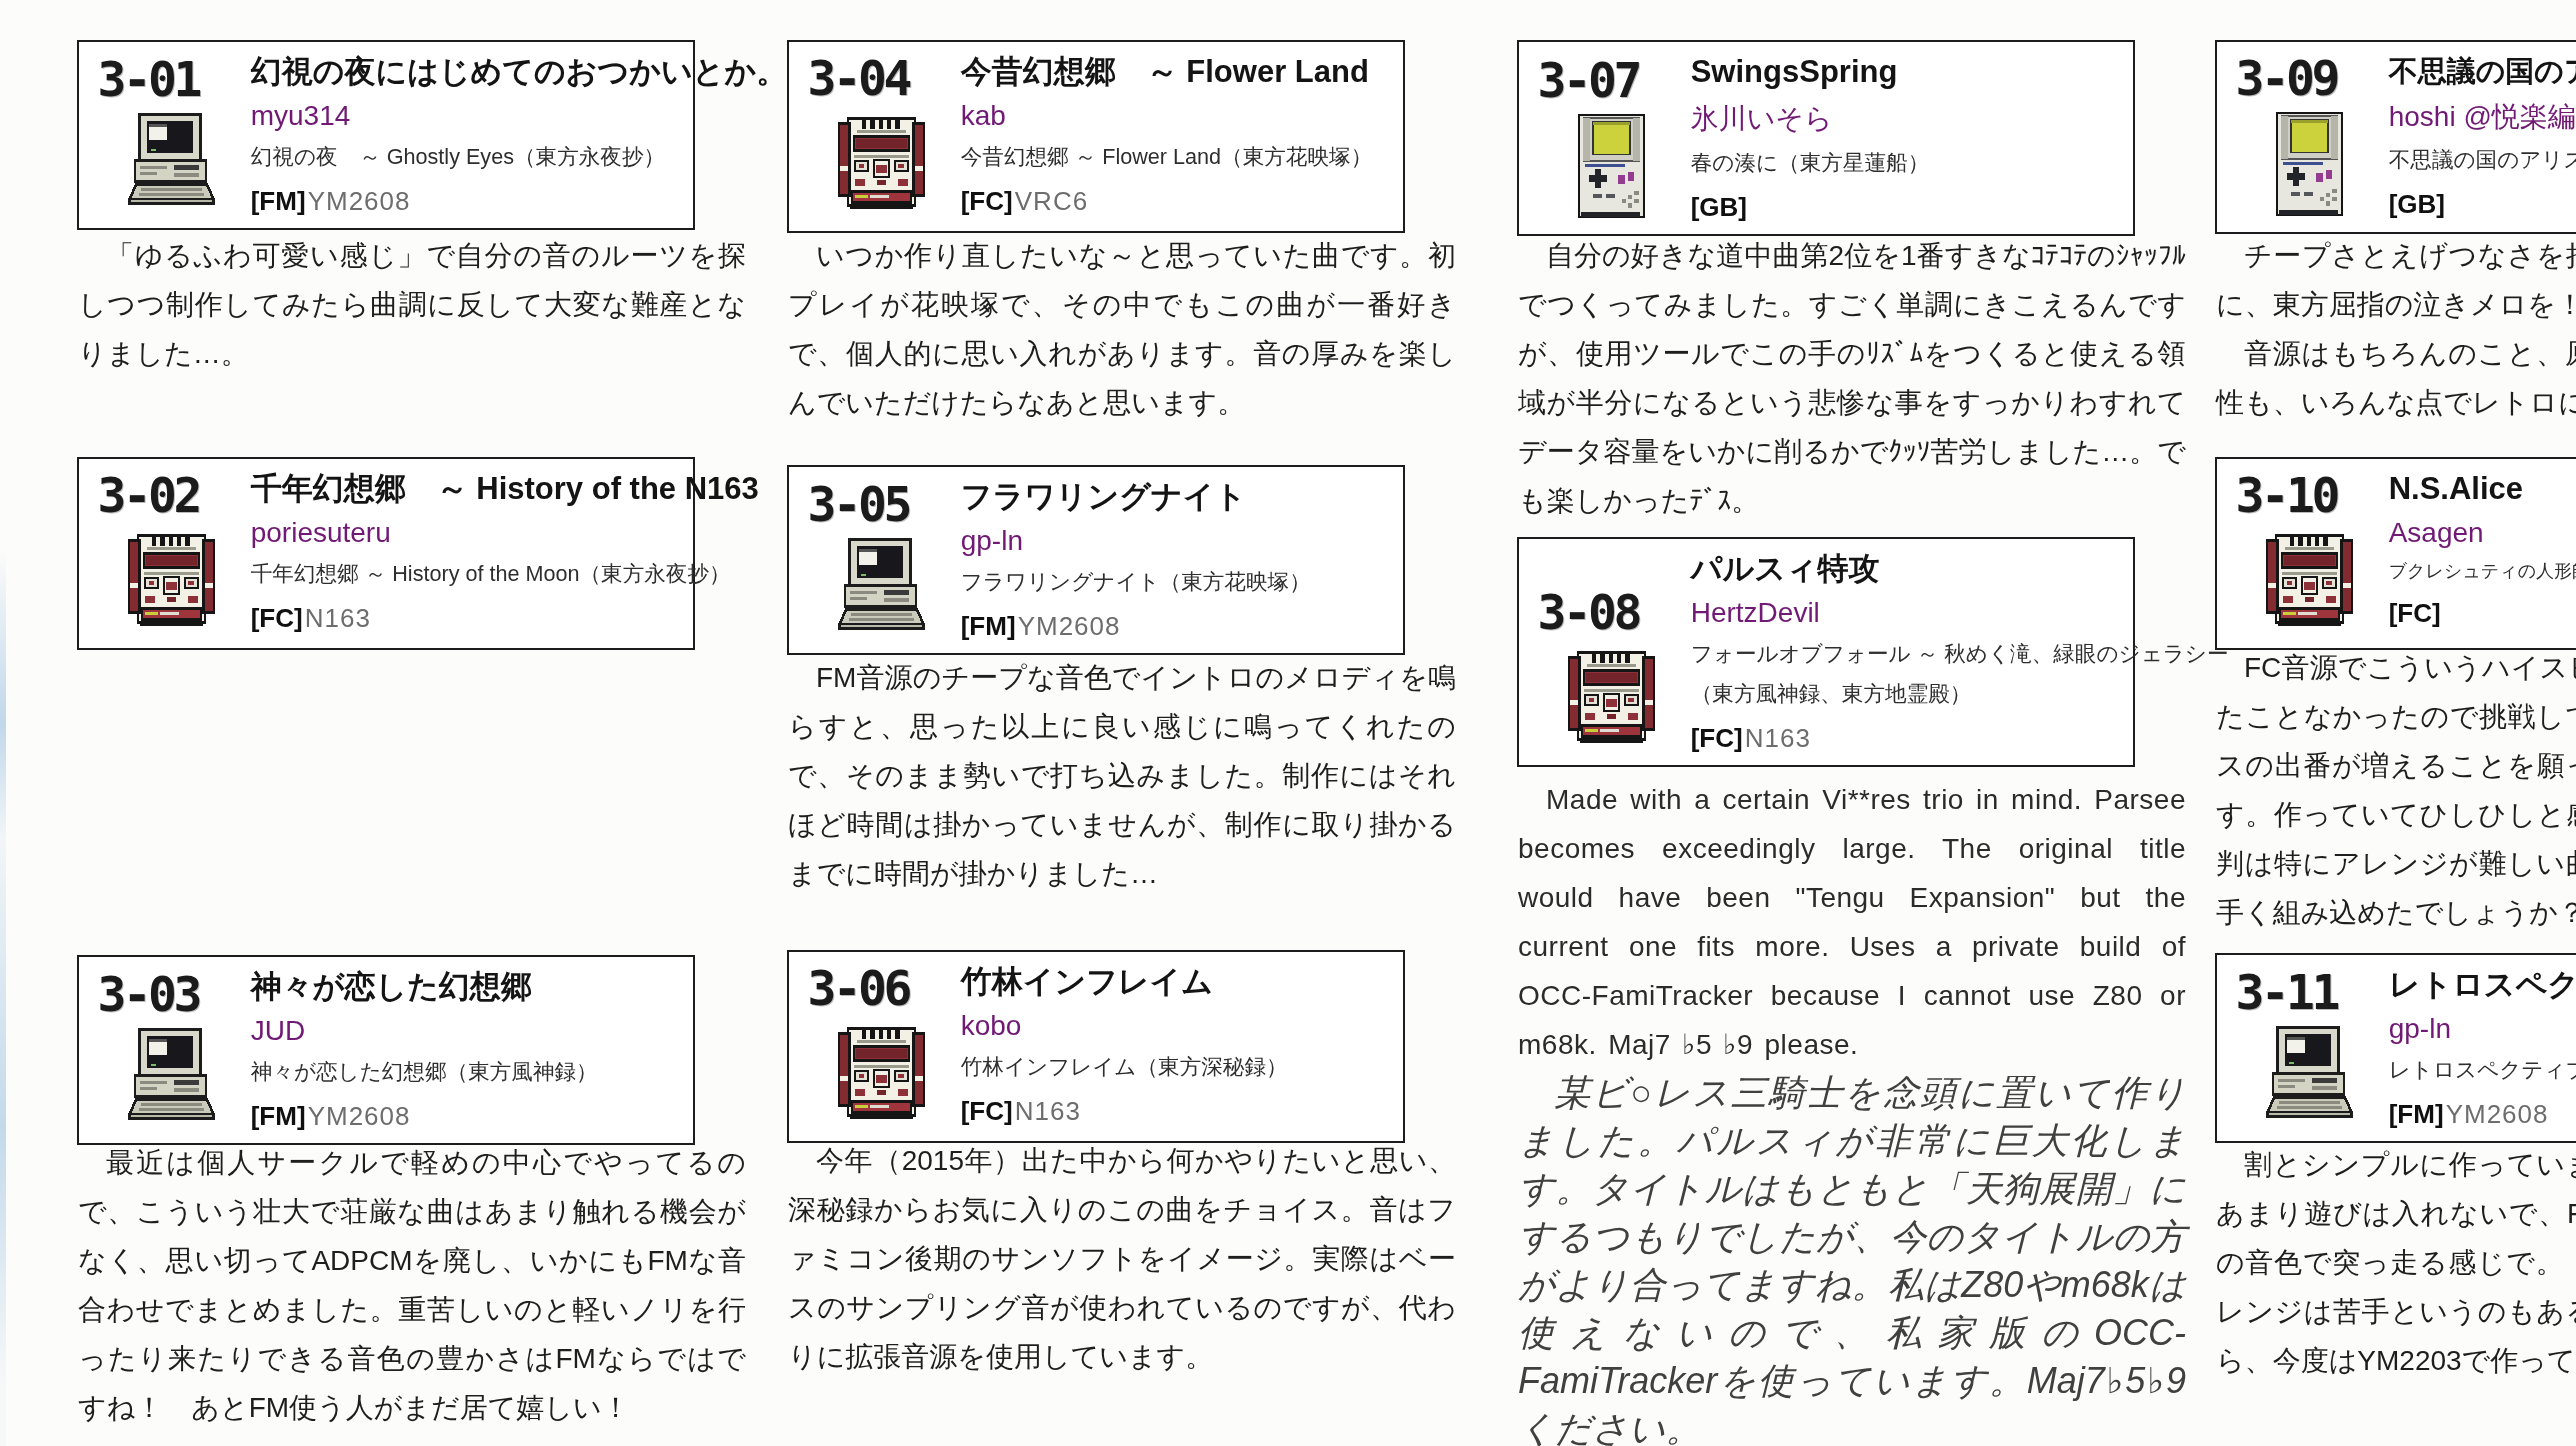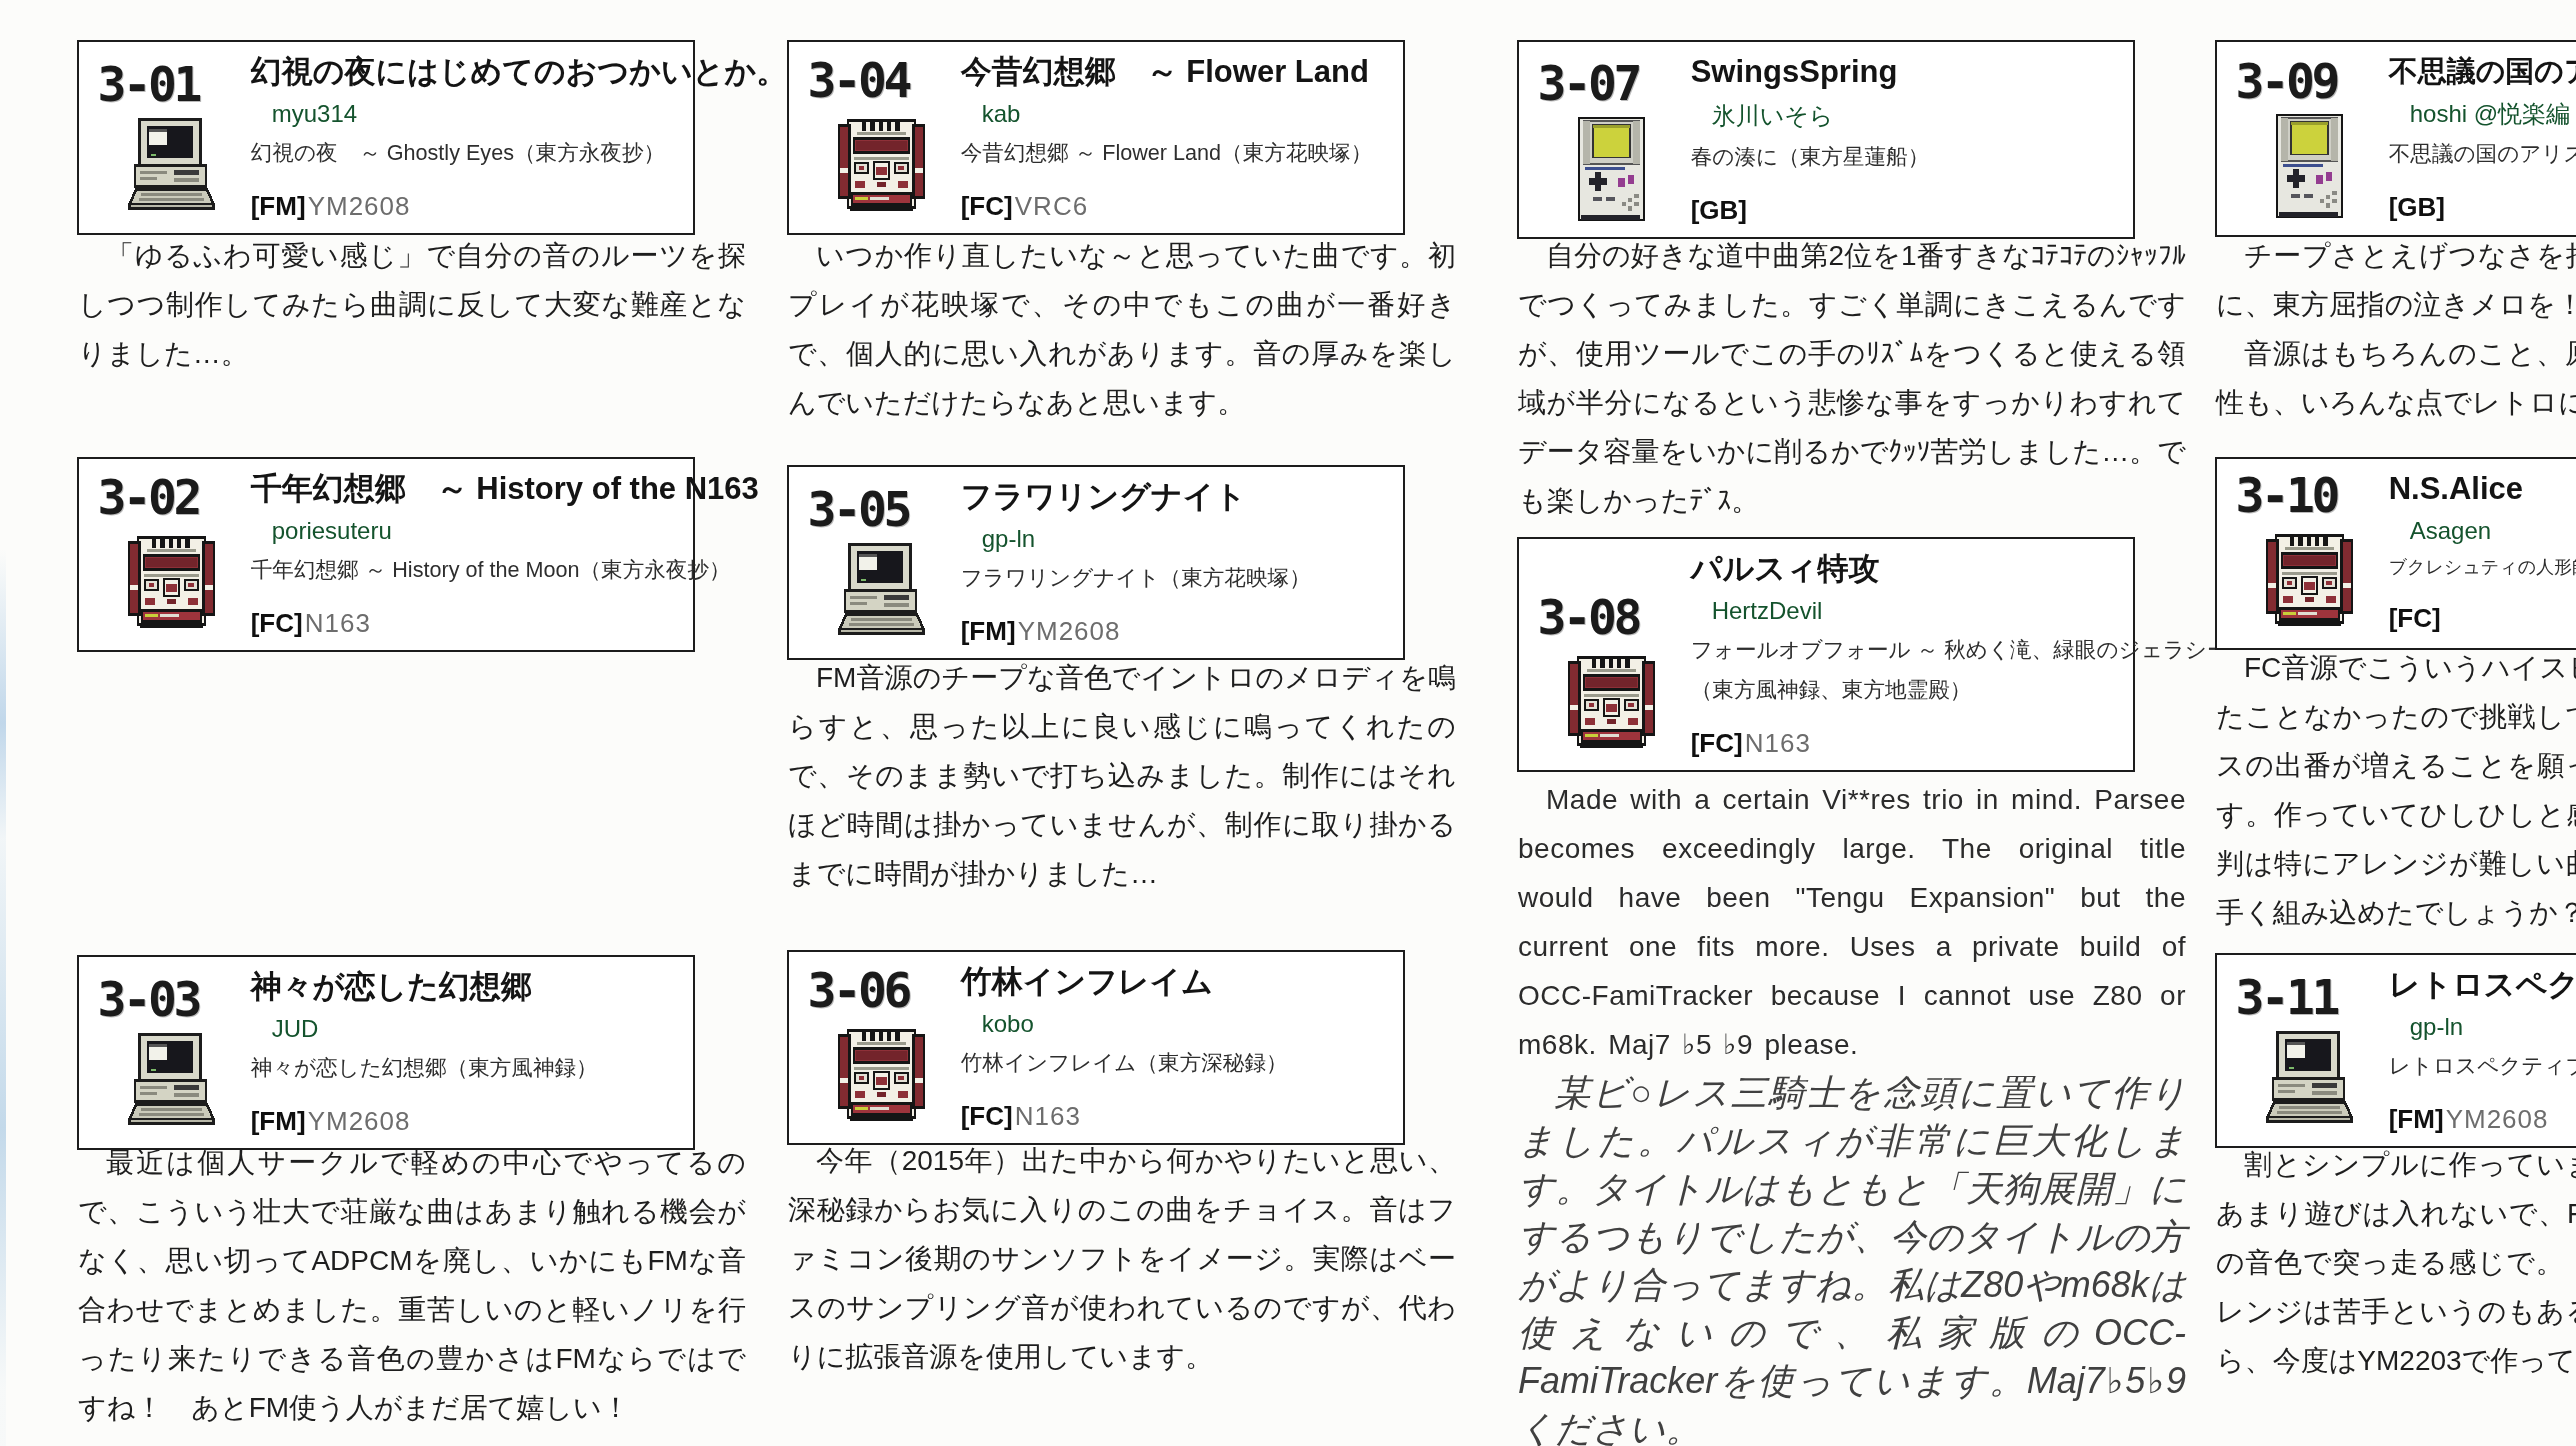--- a/index.html
+++ b/index.html
@@ -44,25 +44,25 @@
   .icon { margin-top:7.2px; display:block; }
   .icon.pc98 { width:106px; height:106px; }
   .icon.fc   { width:99px; height:110px; }
   .icon.gb   { width:73px; height:111px; }
 
   .tb-right { padding-top:0; min-width:0; }
   .title {
     margin:0; font-size:31px; line-height:1.18; font-weight:700; color:#141414;
     white-space:nowrap;
   }
-  .artist   { margin-top:9.3px; font-size:24px; color:#14532d;margin-left:21px; }
+  .artist   { margin-top:9.3px; font-size:28px; color:#701a75; }
   .original { margin-top:9.3px; font-size:21.6px; color:#2e2e2e; white-space:nowrap; }
   .original.small { font-size:18px; }
   .original + .original { margin-top:11px; white-space:normal; }
-  .chip     { margin-top:24px; font-size:26px; }
+  .chip     { margin-top:15px; font-size:26px; }
   .chip-tag { font-weight:700; color:#101010; }
   .chip-val { color:#6d6d6d; font-weight:400; letter-spacing:1px; margin-left:2.1px; }
 
   .commentary { position:absolute; left:1px; width:668px; }
   .commentary p {
     margin:0; text-indent:1em; text-align:justify;
     font-size:28px; line-height:49px; color:#1e1e1e;
   }
   .commentary p.en { letter-spacing:0.5px; word-spacing:3.1px; color:#2b2b2b; }
   .commentary p.jp-italic { font-style:italic; font-size:36px; line-height:48px; color:#404040; }

